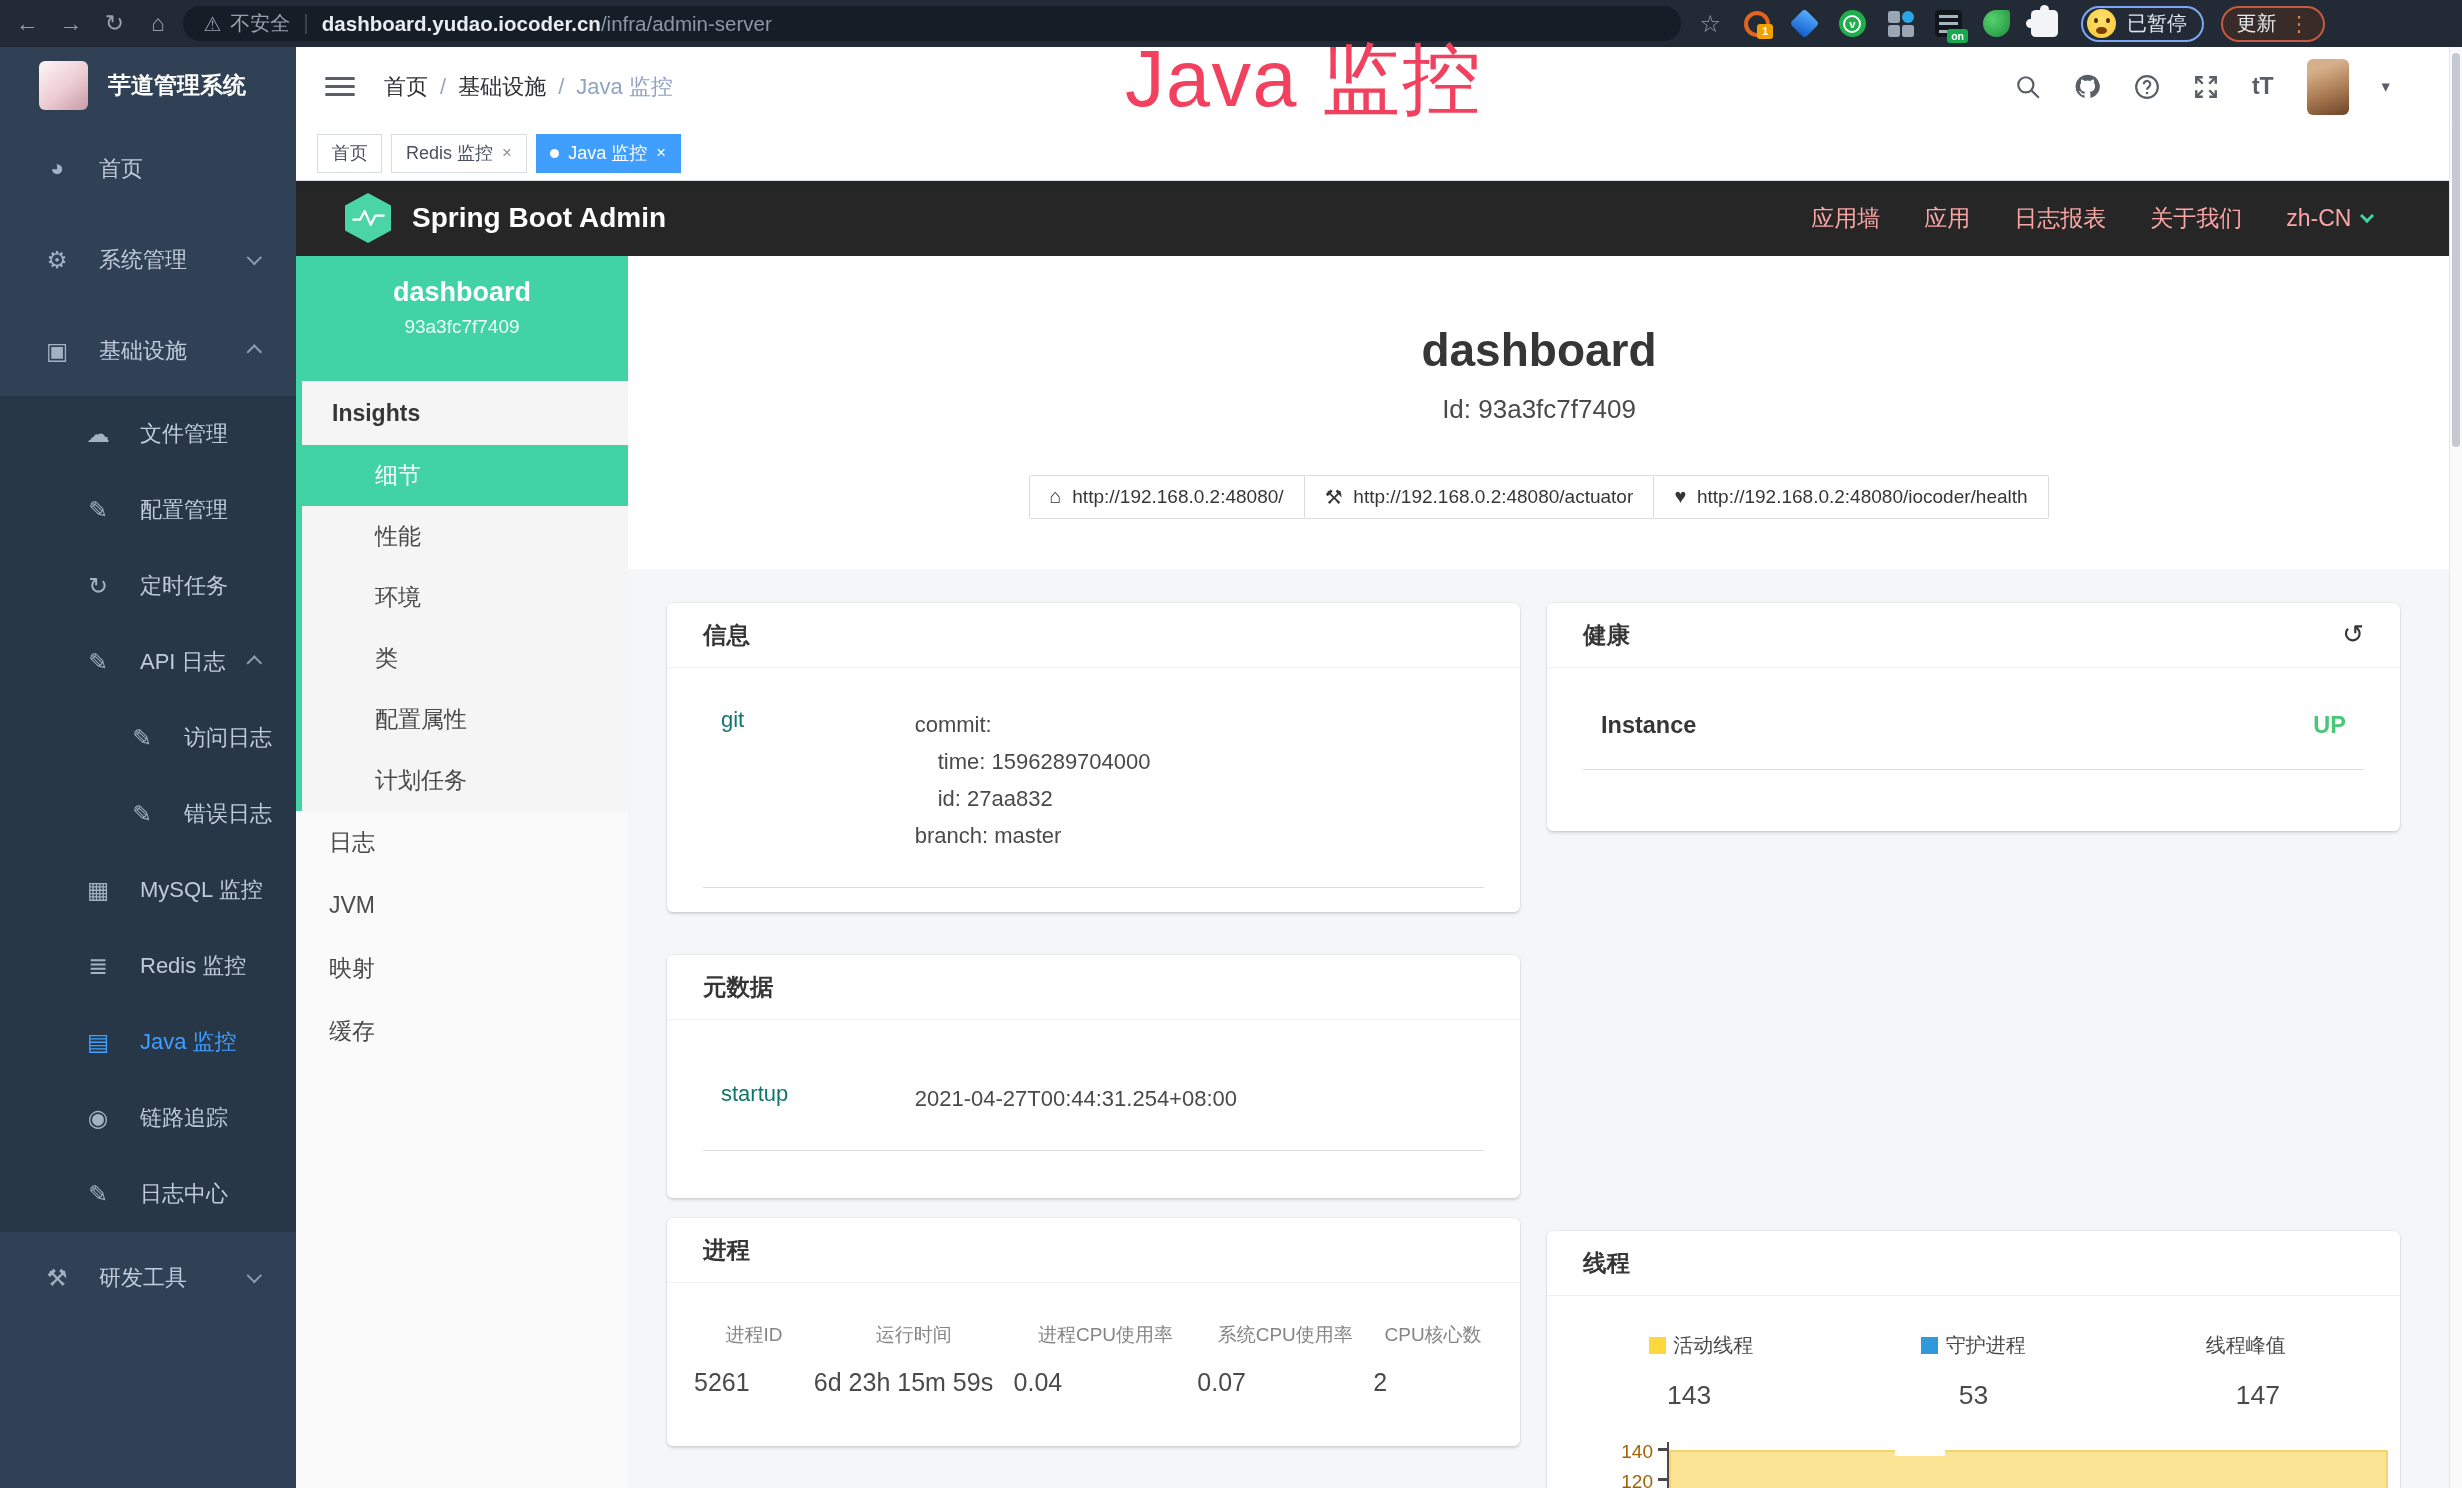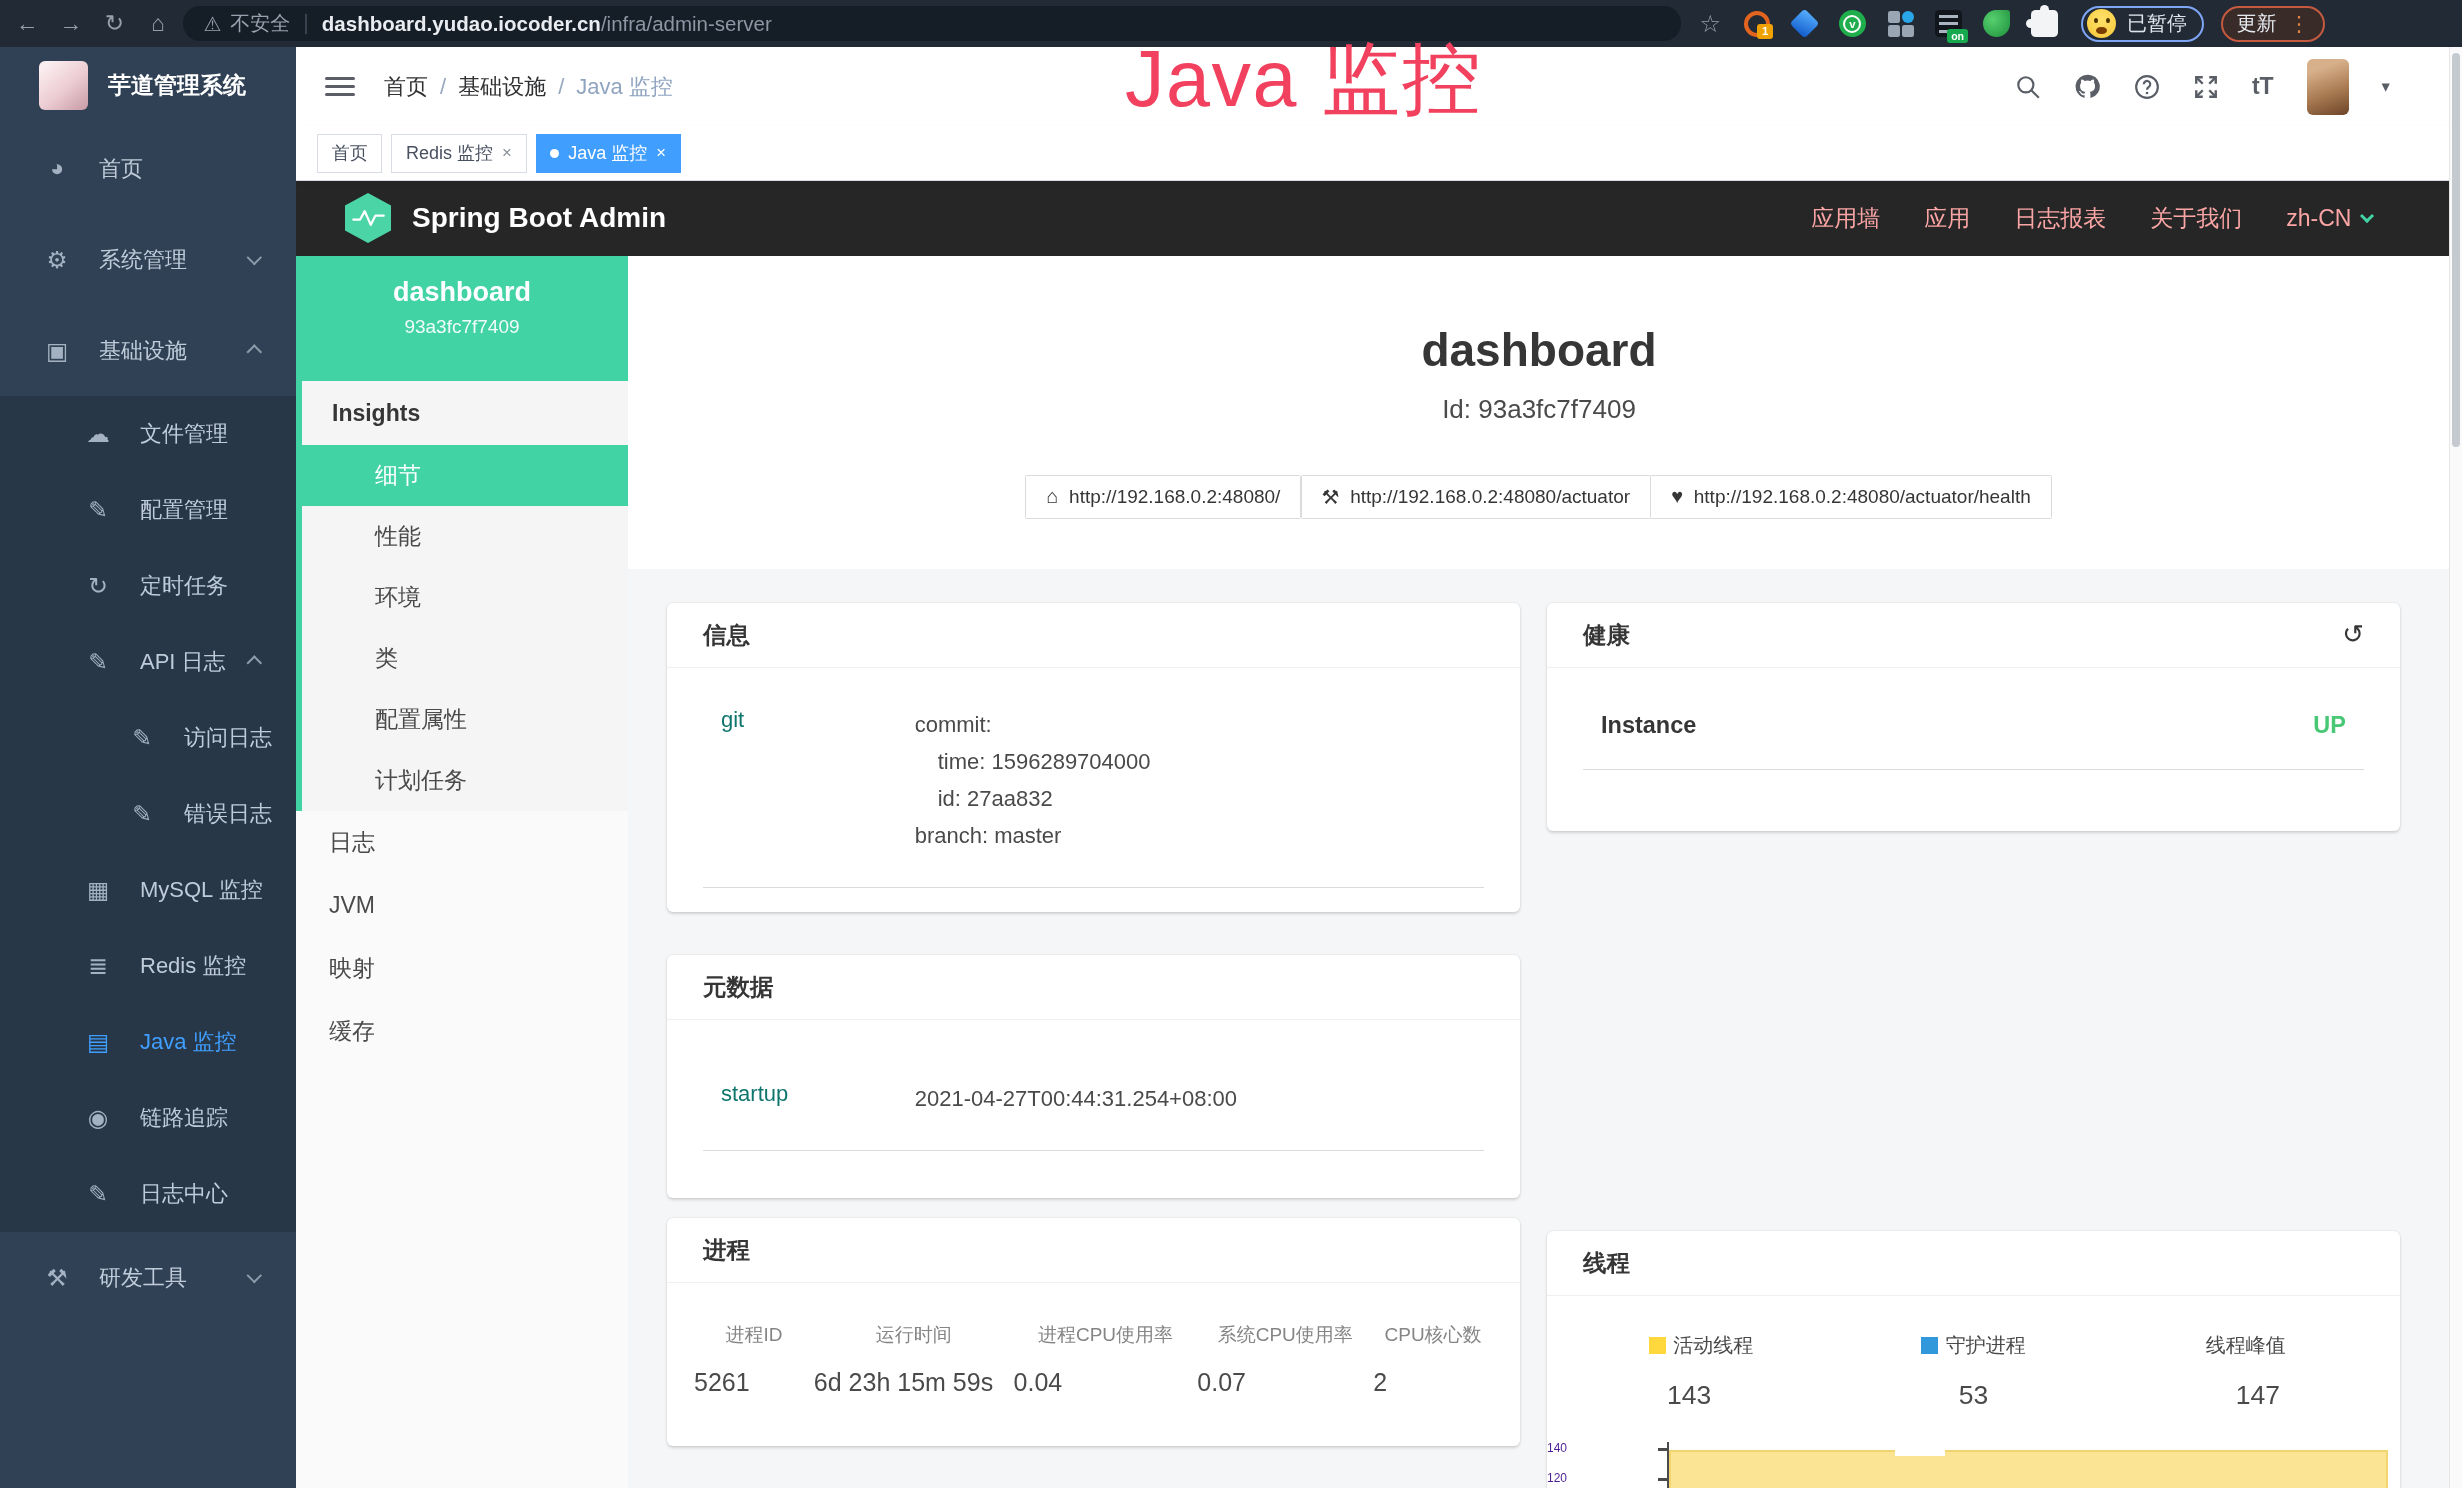--- a/index.html
+++ b/index.html
@@ -166,21 +166,21 @@
   .proc-vals div{font-size:25px;color:#4a4a4a;}
   .pc1{width:15%}.pc2{width:25%}.pc3{width:23%}.pc4{width:22%}.pc5{width:15%}
 
   .thr-legend{display:flex;padding:36px 18px 0;}
   .thr-cell{flex:1;display:flex;align-items:center;justify-content:center;gap:7.6px;
             font-size:20px;color:#4a4a4a;}
   .sq{width:16.7px;height:16.7px;display:inline-block;background:transparent;}
   .thr-vals{display:flex;margin-top:21px;}
   .thr-vals div{flex:1;text-align:center;font-size:26.5px;color:#4a4a4a;}
   .thr-chart{position:relative;margin-top:27px;height:258px;}
-  .ytick{position:absolute;width:106px;font-size:12px;color:#4c1d95;}
+  .ytick{position:absolute;width:106px;text-align:right;font-size:19px;color:#a16207;}
   .yaxis{position:absolute;left:120px;top:4.6px;bottom:0;width:2.3px;background:#4a4a4a;}
   .yaxis i{position:absolute;left:-9px;width:9px;height:2.3px;background:#4a4a4a;display:block;}
   .area{position:absolute;left:122px;right:12px;top:12px;bottom:-30px;background:#fbe494;
         border:2.3px solid #f3d570;}
   .area .notch{position:absolute;left:224px;top:-2.3px;width:50px;height:6.8px;background:#fff;}
 
   
   .pagescroll{position:absolute;right:0;top:47px;width:13px;height:1442px;background:#fafafa;
               border-left:0.8px solid #e6e6e6;z-index:30;}
   .pagescroll .thumb{position:absolute;left:2.3px;top:6px;width:7.6px;height:394px;border-radius:3.8px;background:#c5cad0;cursor:pointer;}
@@ -425,21 +425,21 @@
         <span class="lbtn">
           <span class="ic">⌂</span>
           <span>http://192.168.0.2:48080/</span>
         </span>
         <span class="lbtn">
           <span class="ic">⚒</span>
           <span>http://192.168.0.2:48080/actuator</span>
         </span>
         <span class="lbtn">
           <span class="ic">♥</span>
-          <span>http://192.168.0.2:48080/actuator/health</span>
+          <span>http://192.168.0.2:48080/iocoder/health</span>
         </span>
       </div>
 
       <div class="cards">
         <div class="colL">
           <div class="card card-info">
             <div class="card-head">信息</div>
             <div class="kv-row">
               <div class="kv-key">git</div>
               <div class="kv-val">

